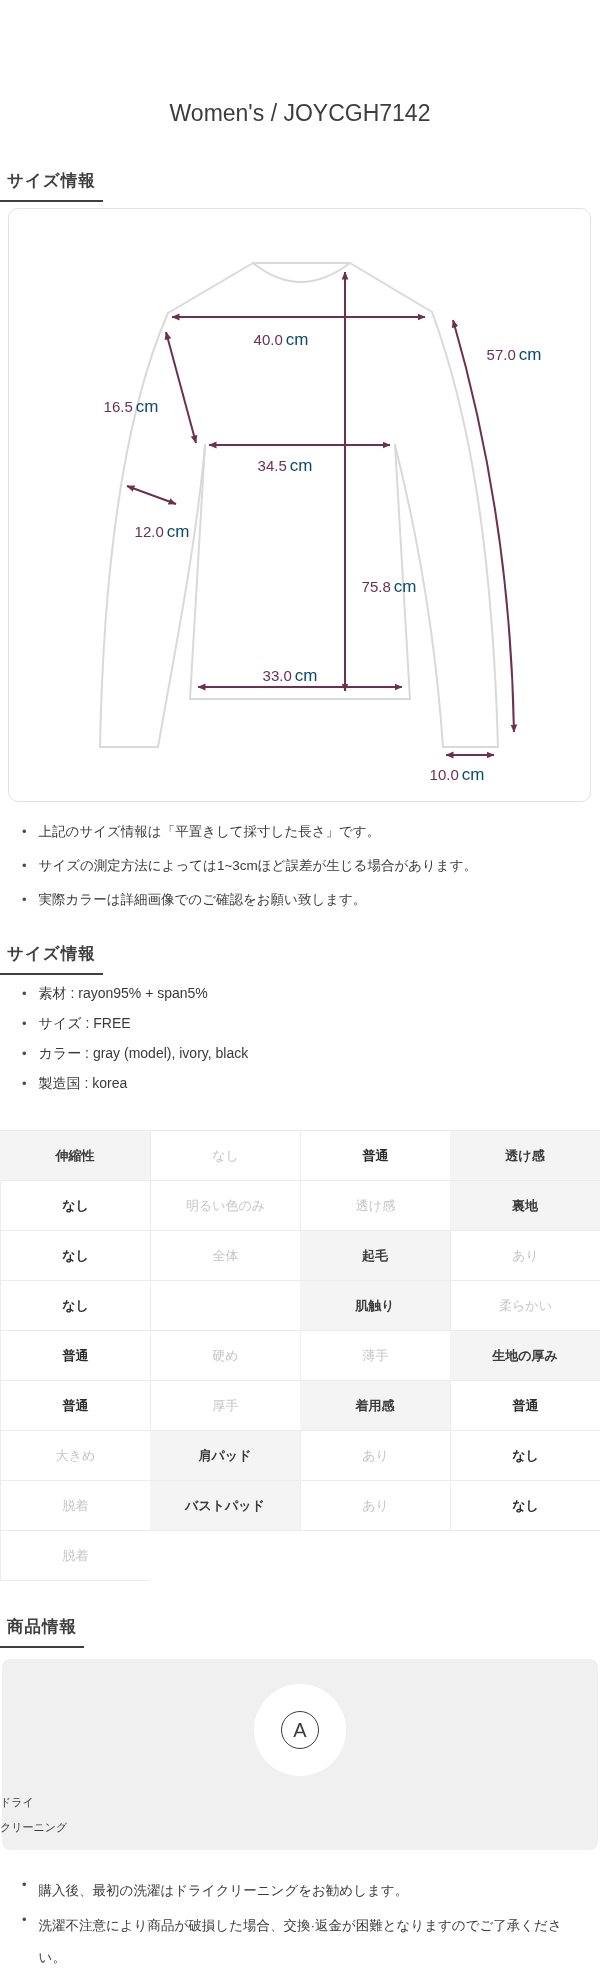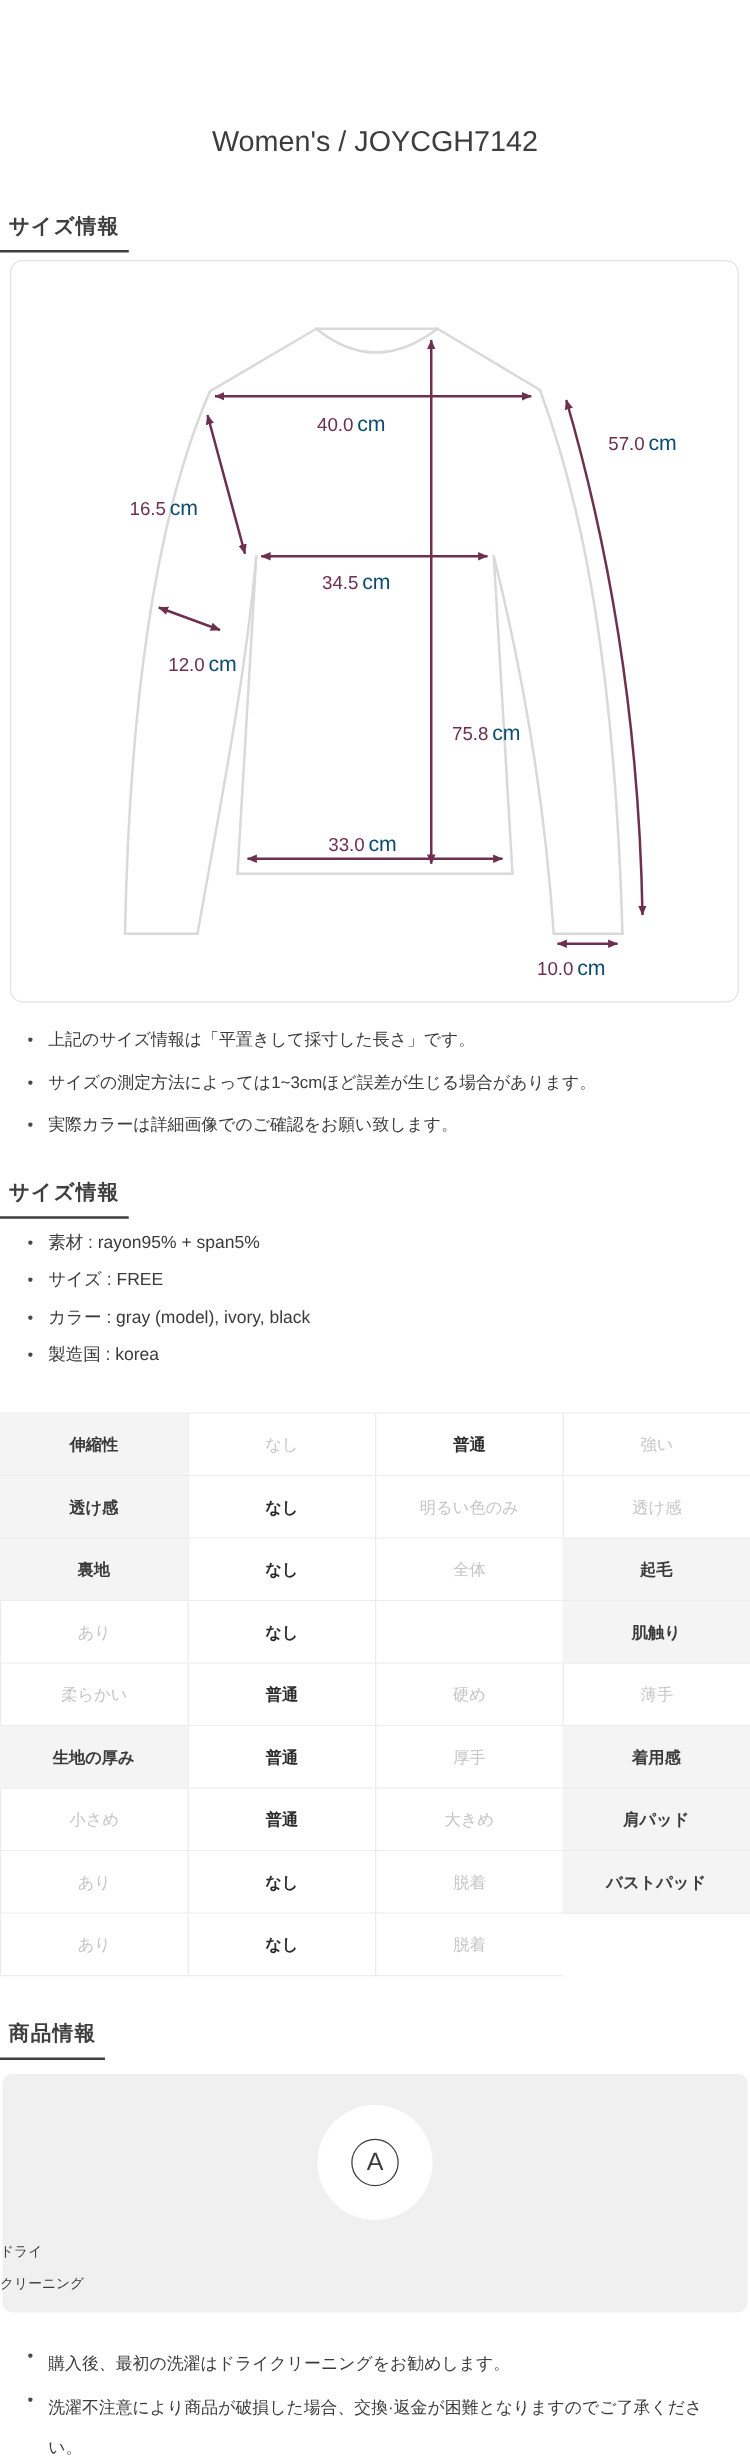--- a/index.html
+++ b/index.html
@@ -163,21 +163,20 @@
     <li>
         <span class="dot">•</span>
         <span>製造国 : korea</span>
       </li>
   </ul>
 
   <div class="spec-table">
     <div class="cell rowlabel">伸縮性</div>
     <div class="cell opt">なし</div>
     <div class="cell opt sel">普通</div>
-    <div class="cell opt">強い</div>
 
     <div class="cell rowlabel">透け感</div>
     <div class="cell opt sel">なし</div>
     <div class="cell opt">明るい色のみ</div>
     <div class="cell opt">透け感</div>
 
     <div class="cell rowlabel">裏地</div>
     <div class="cell opt sel">なし</div>
     <div class="cell opt">全体</div>
 
@@ -190,21 +189,20 @@
     <div class="cell opt">柔らかい</div>
     <div class="cell opt sel">普通</div>
     <div class="cell opt">硬め</div>
 
     <div class="cell opt">薄手</div>
     <div class="cell rowlabel">生地の厚み</div>
     <div class="cell opt sel">普通</div>
     <div class="cell opt">厚手</div>
 
     <div class="cell rowlabel">着用感</div>
-    <div class="cell opt">小さめ</div>
     <div class="cell opt sel">普通</div>
     <div class="cell opt">大きめ</div>
 
     <div class="cell rowlabel">肩パッド</div>
     <div class="cell opt">あり</div>
     <div class="cell opt sel">なし</div>
     <div class="cell opt">脱着</div>
 
     <div class="cell rowlabel">バストパッド</div>
     <div class="cell opt">あり</div>

